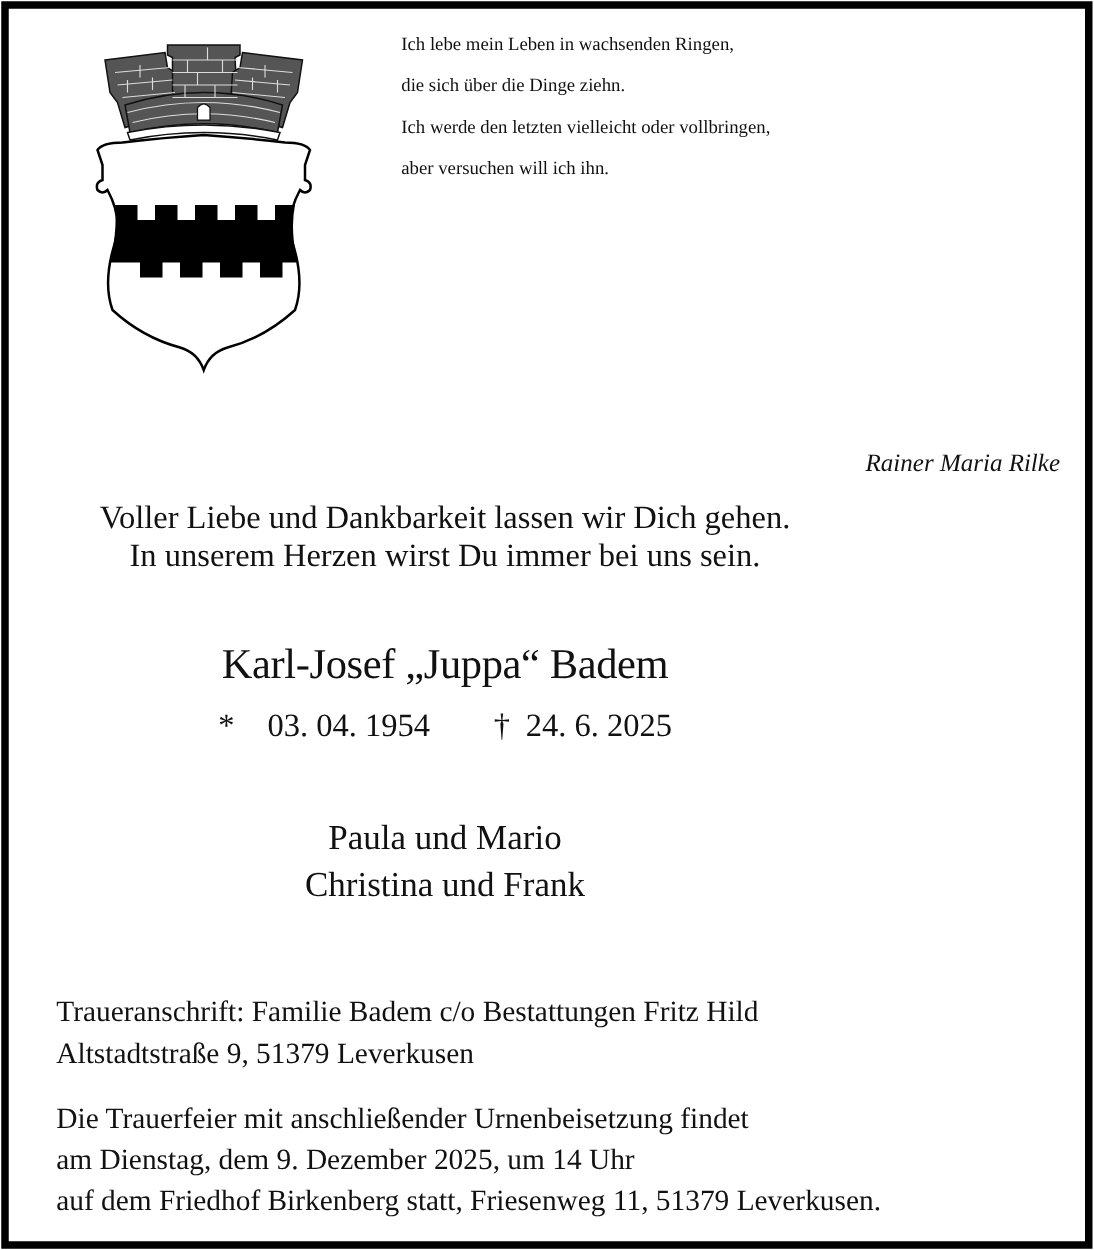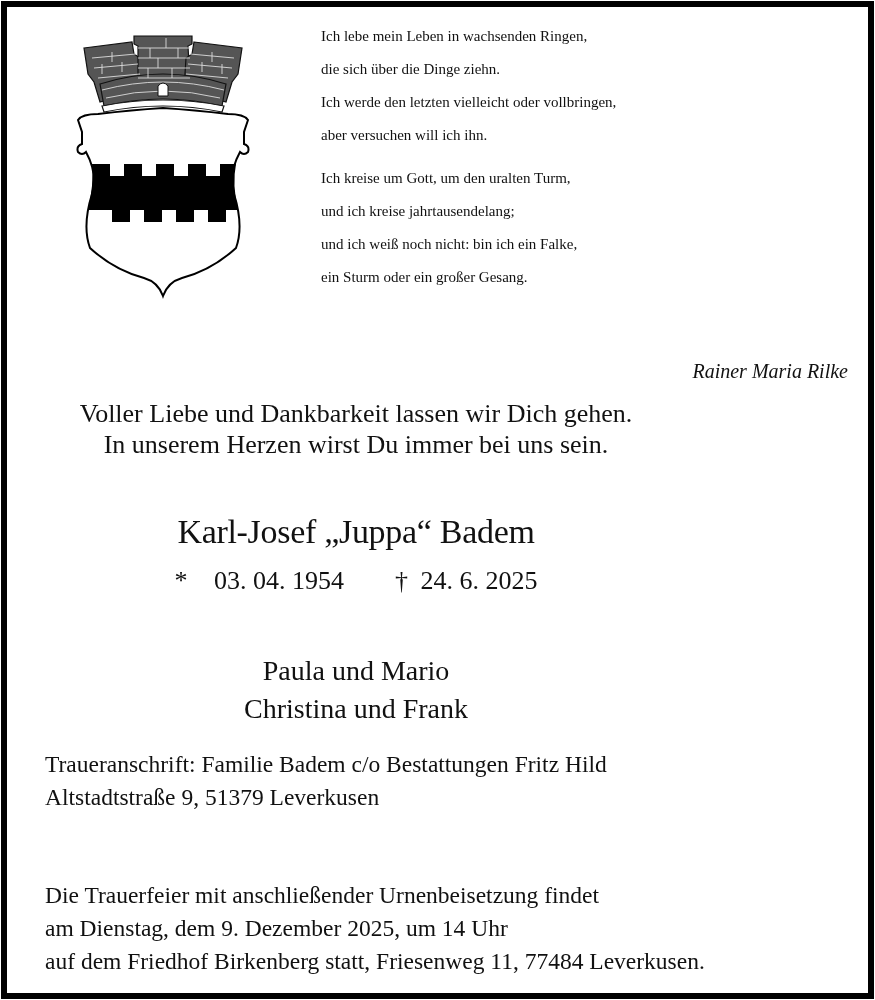--- a/index.html
+++ b/index.html
@@ -15,21 +15,21 @@
   .center-block { left: 0; width: 712px; text-align: center; }
   .motto { top: 398px; font-size: 26px; line-height: 31px; }
   .motto span { display: block; }
   .name { top: 504px; font-size: 34px; line-height: 56px; letter-spacing: -0.3px; }
   .dates { top: 565px; font-size: 26px; line-height: 32px; }
   .dates .gap { display: inline-block; width: 38px; }
   .family { top: 652px; font-size: 28px; line-height: 38px; }
   .family span { display: block; }
   .bottom { left: 45px; font-size: 23.5px; line-height: 33px; white-space: nowrap; }
   .bottom span { display: block; }
-  .address { top: 748px; }
+  .address { top: 794px; }
   .ceremony { top: 879px; }
   .crest { left: 72px; top: 34px; width: 182px; height: 266px; }
 </style>
 </head>
 <body>
 
 <div class="frame"></div>
 
 <div class="abs crest">
   <svg width="182" height="266" viewBox="0 0 182 266" xmlns="http://www.w3.org/2000/svg">
@@ -64,26 +64,20 @@
   </svg>
 </div>
 
 <div class="abs poem">
   <div class="stanza">
     <span class="line">Ich lebe mein Leben in wachsenden Ringen,</span>
     <span class="line">die sich über die Dinge ziehn.</span>
     <span class="line">Ich werde den letzten vielleicht oder vollbringen,</span>
     <span class="line">aber versuchen will ich ihn.</span>
   </div>
-  <div class="stanza">
-    <span class="line">Ich kreise um Gott, um den uralten Turm,</span>
-    <span class="line">und ich kreise jahrtausendelang;</span>
-    <span class="line">und ich weiß noch nicht: bin ich ein Falke,</span>
-    <span class="line">ein Sturm oder ein großer Gesang.</span>
-  </div>
 </div>
 <div class="abs attribution">Rainer Maria Rilke</div>
 
 <div class="abs center-block motto">
   <span>Voller Liebe und Dankbarkeit lassen wir Dich gehen.</span>
   <span>In unserem Herzen wirst Du immer bei uns sein.</span>
 </div>
 
 <div class="abs center-block name">Karl-Josef „Juppa“ Badem</div>
 
@@ -101,14 +95,14 @@
 </div>
 
 <div class="abs bottom address">
   <span>Traueranschrift: Familie Badem c/o Bestattungen Fritz Hild</span>
   <span>Altstadtstraße 9, 51379 Leverkusen</span>
 </div>
 
 <div class="abs bottom ceremony">
   <span>Die Trauerfeier mit anschließender Urnenbeisetzung findet</span>
   <span>am Dienstag, dem 9. Dezember 2025, um 14 Uhr</span>
-  <span>auf dem Friedhof Birkenberg statt, Friesenweg 11, 77484 Leverkusen.</span>
+  <span>auf dem Friedhof Birkenberg statt, Friesenweg 11, 51379 Leverkusen.</span>
 </div>
 
 </body></html>

